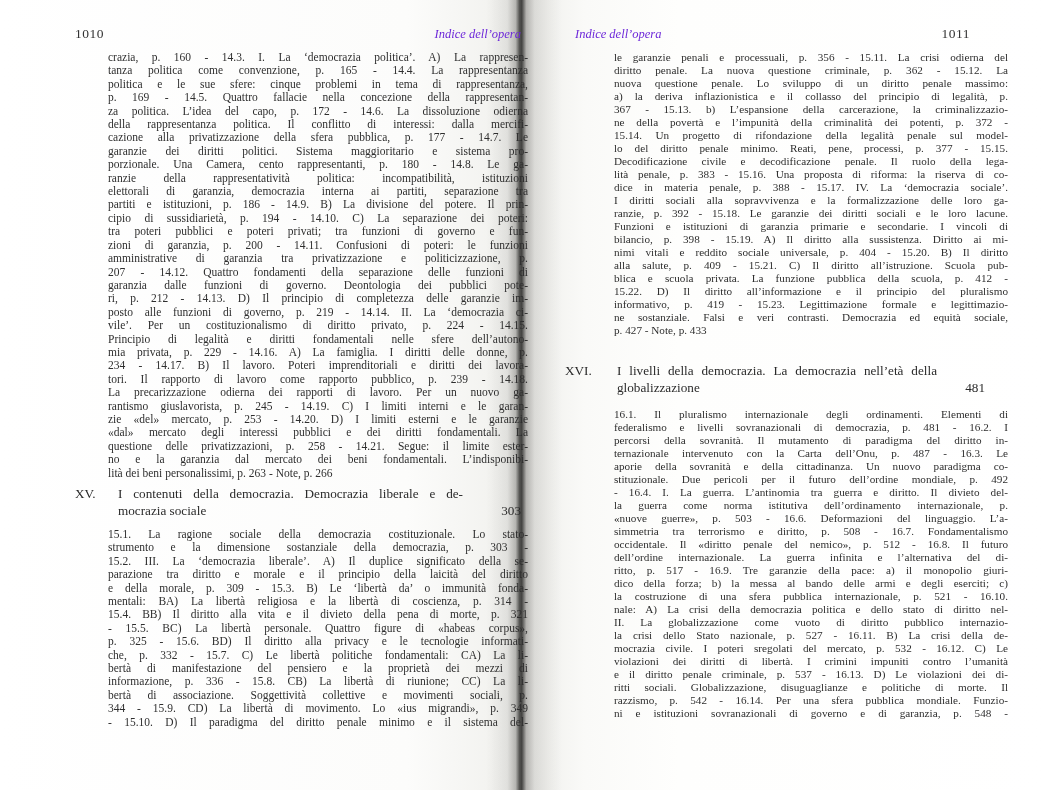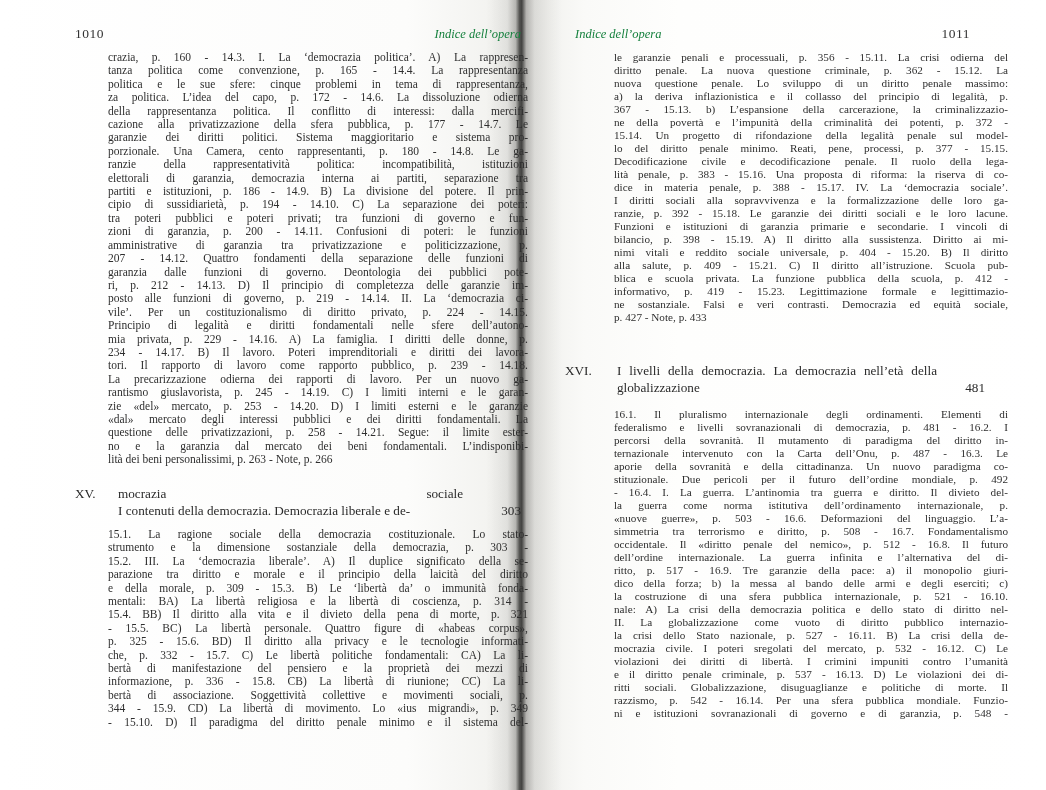--- a/index.html
+++ b/index.html
@@ -34,21 +34,21 @@
       rgba(42,42,40,0.78) 44%,
       rgba(38,38,36,0.85) 47%,
       rgba(95,93,89,0.38) 53%,
       rgba(130,128,123,0.16) 64%,
       rgba(0,0,0,0) 100%);
   }
   .abs { position: absolute; }
 
   .pg-header { display: flex; justify-content: space-between; align-items: baseline; }
   .pg-num { font-size: 13.5px; letter-spacing: 0.5px; color: #333; }
-  .running-title { font-style: italic; font-size: 12.5px; color: #15803d; }
+  .running-title { font-style: italic; font-size: 12.5px; color: #6d28d9; }
 
   .lines { font-size: 11.5px; line-height: 13.4px; color: #2e2e2e; }
   .lines.rsize { font-size: 11.2px; line-height: 13.0px; }
   .tline { text-align: justify; text-align-last: justify; white-space: normal; }
   .lines > .tline:last-child { text-align-last: left; }
   .lines.cont > .tline:last-child { text-align-last: justify; }
 
   .toc-entry { display: flex; align-items: stretch; }
   .entry-num {
     font-size: 13.2px; line-height: 16.5px; color: #2a2a2a;
@@ -77,20 +77,21 @@
 
   <div class="abs pg-header" style="left:75px; top:26px; width:446px;justify-content:space-between;">
     <span class="pg-num">1010</span>
     <span class="running-title">Indice dell’opera</span>
   </div>
 
   <div class="abs lines" style="left:108px; top:51px; width:420px;">
       <div class="tline">crazia, p. 160 - 14.3. I. La ‘democrazia politica’. A) La rappresen-</div>
       <div class="tline">tanza politica come convenzione, p. 165 - 14.4. La rappresentanza</div>
       <div class="tline">politica e le sue sfere: cinque problemi in tema di rappresentanza,</div>
+      <div class="tline">p. 169 - 14.5. Quattro fallacie nella concezione della rappresentan-</div>
       <div class="tline">za politica. L’idea del capo, p. 172 - 14.6. La dissoluzione odierna</div>
       <div class="tline">della rappresentanza politica. Il conflitto di interessi: dalla mercifi-</div>
       <div class="tline">cazione alla privatizzazione della sfera pubblica, p. 177 - 14.7. Le</div>
       <div class="tline">garanzie dei diritti politici. Sistema maggioritario e sistema pro-</div>
       <div class="tline">porzionale. Una Camera, cento rappresentanti, p. 180 - 14.8. Le ga-</div>
       <div class="tline">ranzie della rappresentatività politica: incompatibilità, istituzioni</div>
       <div class="tline">elettorali di garanzia, democrazia interna ai partiti, separazione tra</div>
       <div class="tline">partiti e istituzioni, p. 186 - 14.9. B) La divisione del potere. Il prin-</div>
       <div class="tline">cipio di sussidiarietà, p. 194 - 14.10. C) La separazione dei poteri:</div>
       <div class="tline">tra poteri pubblici e poteri privati; tra funzioni di governo e fun-</div>
@@ -110,22 +111,22 @@
       <div class="tline">zie «del» mercato, p. 253 - 14.20. D) I limiti esterni e le garanzie</div>
       <div class="tline">«dal» mercato degli interessi pubblici e dei diritti fondamentali. La</div>
       <div class="tline">questione delle privatizzazioni, p. 258 - 14.21. Segue: il limite ester-</div>
       <div class="tline">no e la garanzia dal mercato dei beni fondamentali. L’indisponibi-</div>
       <div class="tline">lità dei beni personalissimi, p. 263 - Note, p. 266</div>
     </div>
 
   <div class="abs toc-entry" style="left:75px; top:486px; width:446px;">
     <div class="entry-num" style="width:43px;">XV.</div>
     <div class="entry-title">
+        <div class="tline">I contenuti della democrazia. Democrazia liberale e de-</div>
         <div class="tline">mocrazia sociale</div>
-        <div class="tline">I contenuti della democrazia. Democrazia liberale e de-</div>
       </div>
     <div class="entry-page" style="width:58px;">
       <span>303</span>
     </div>
   </div>
 
   <div class="abs lines cont" style="left:108px; top:528px; width:420px;">
       <div class="tline">15.1. La ragione sociale della democrazia costituzionale. Lo stato-</div>
       <div class="tline">strumento e la dimensione sostanziale della democrazia, p. 303 -</div>
       <div class="tline">15.2. III. La ‘democrazia liberale’. A) Il duplice significato della se-</div>
@@ -160,20 +161,21 @@
       <div class="tline">Decodificazione civile e decodificazione penale. Il ruolo della lega-</div>
       <div class="tline">lità penale, p. 383 - 15.16. Una proposta di riforma: la riserva di co-</div>
       <div class="tline">dice in materia penale, p. 388 - 15.17. IV. La ‘democrazia sociale’.</div>
       <div class="tline">I diritti sociali alla sopravvivenza e la formalizzazione delle loro ga-</div>
       <div class="tline">ranzie, p. 392 - 15.18. Le garanzie dei diritti sociali e le loro lacune.</div>
       <div class="tline">Funzioni e istituzioni di garanzia primarie e secondarie. I vincoli di</div>
       <div class="tline">bilancio, p. 398 - 15.19. A) Il diritto alla sussistenza. Diritto ai mi-</div>
       <div class="tline">nimi vitali e reddito sociale universale, p. 404 - 15.20. B) Il diritto</div>
       <div class="tline">alla salute, p. 409 - 15.21. C) Il diritto all’istruzione. Scuola pub-</div>
       <div class="tline">blica e scuola privata. La funzione pubblica della scuola, p. 412 -</div>
+      <div class="tline">15.22. D) Il diritto all’informazione e il principio del pluralismo</div>
       <div class="tline">informativo, p. 419 - 15.23. Legittimazione formale e legittimazio-</div>
       <div class="tline">ne sostanziale. Falsi e veri contrasti. Democrazia ed equità sociale,</div>
       <div class="tline">p. 427 - Note, p. 433</div>
     </div>
 
   <div class="abs toc-entry" style="left:565px; top:363px; width:420px;">
     <div class="entry-num" style="width:52px;">XVI.</div>
     <div class="entry-title">
         <div class="tline">I livelli della democrazia. La democrazia nell’età della</div>
         <div class="tline">globalizzazione</div>

